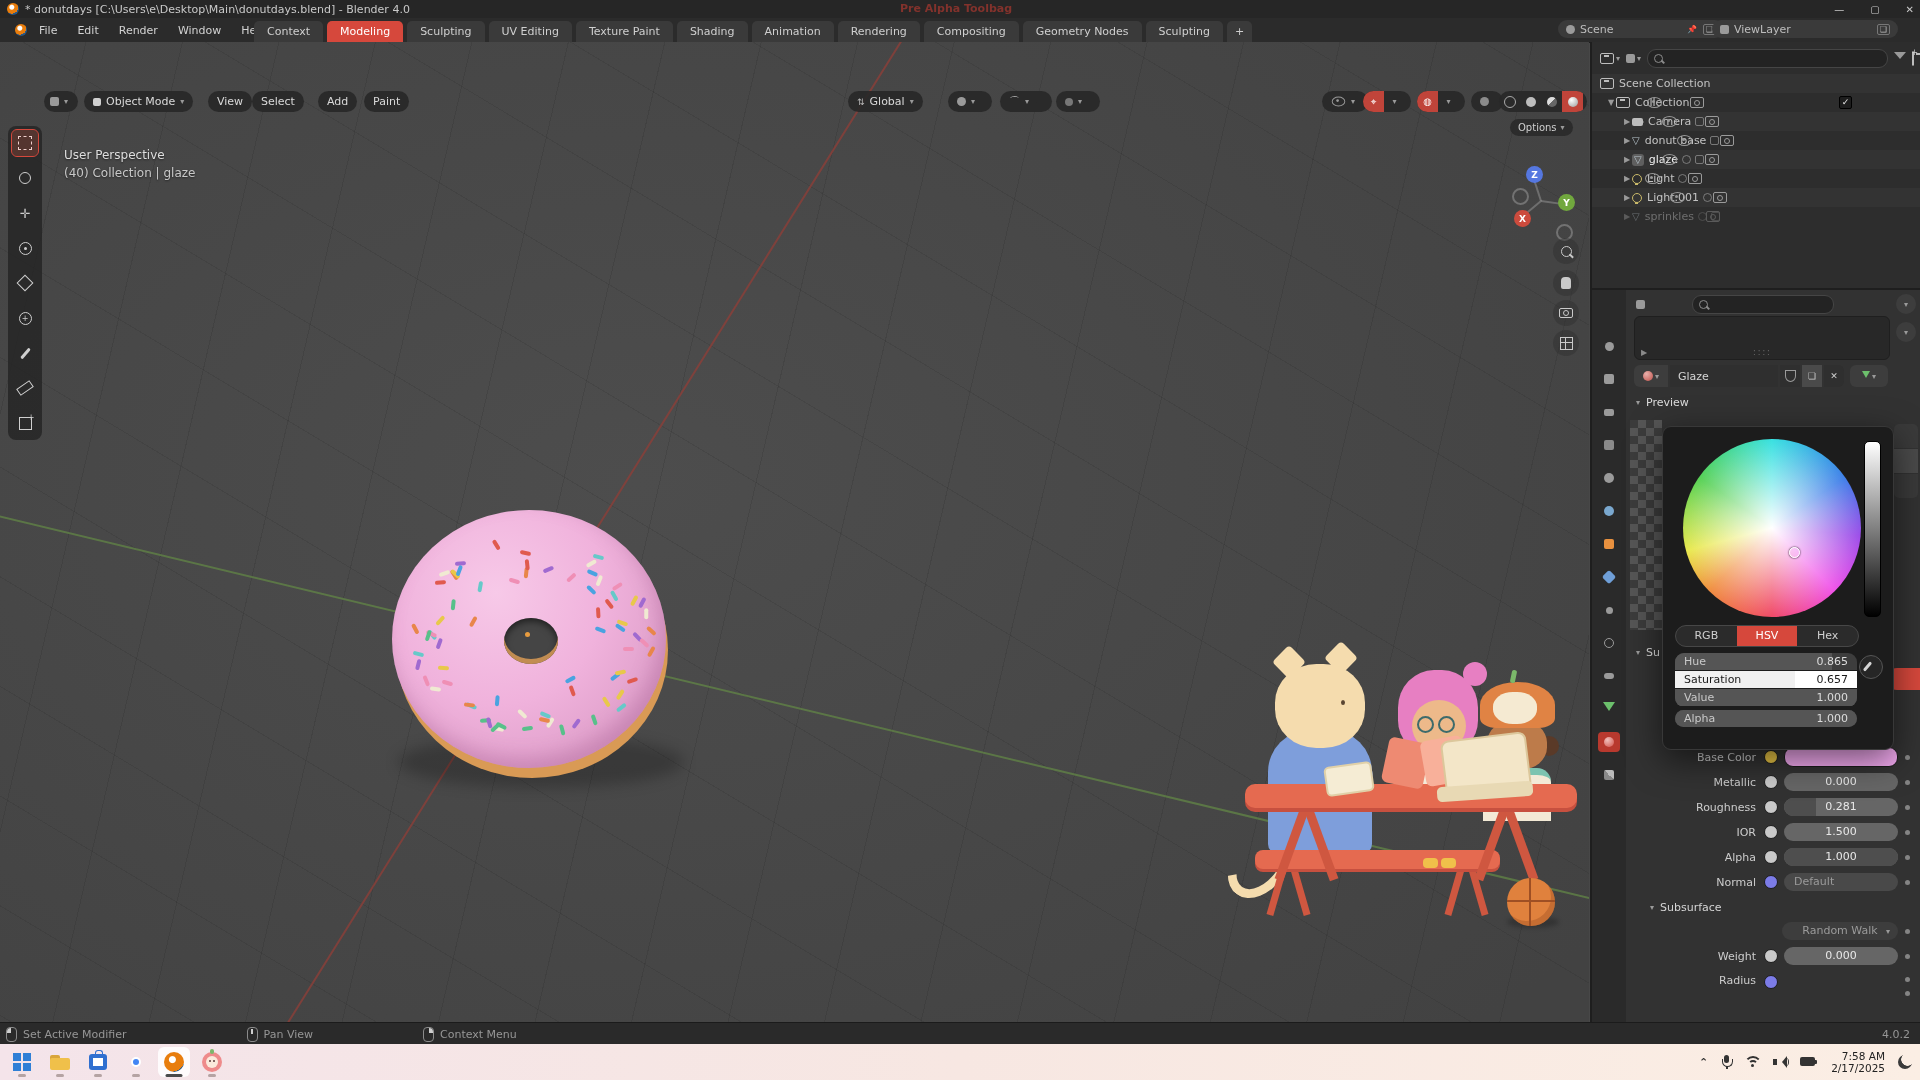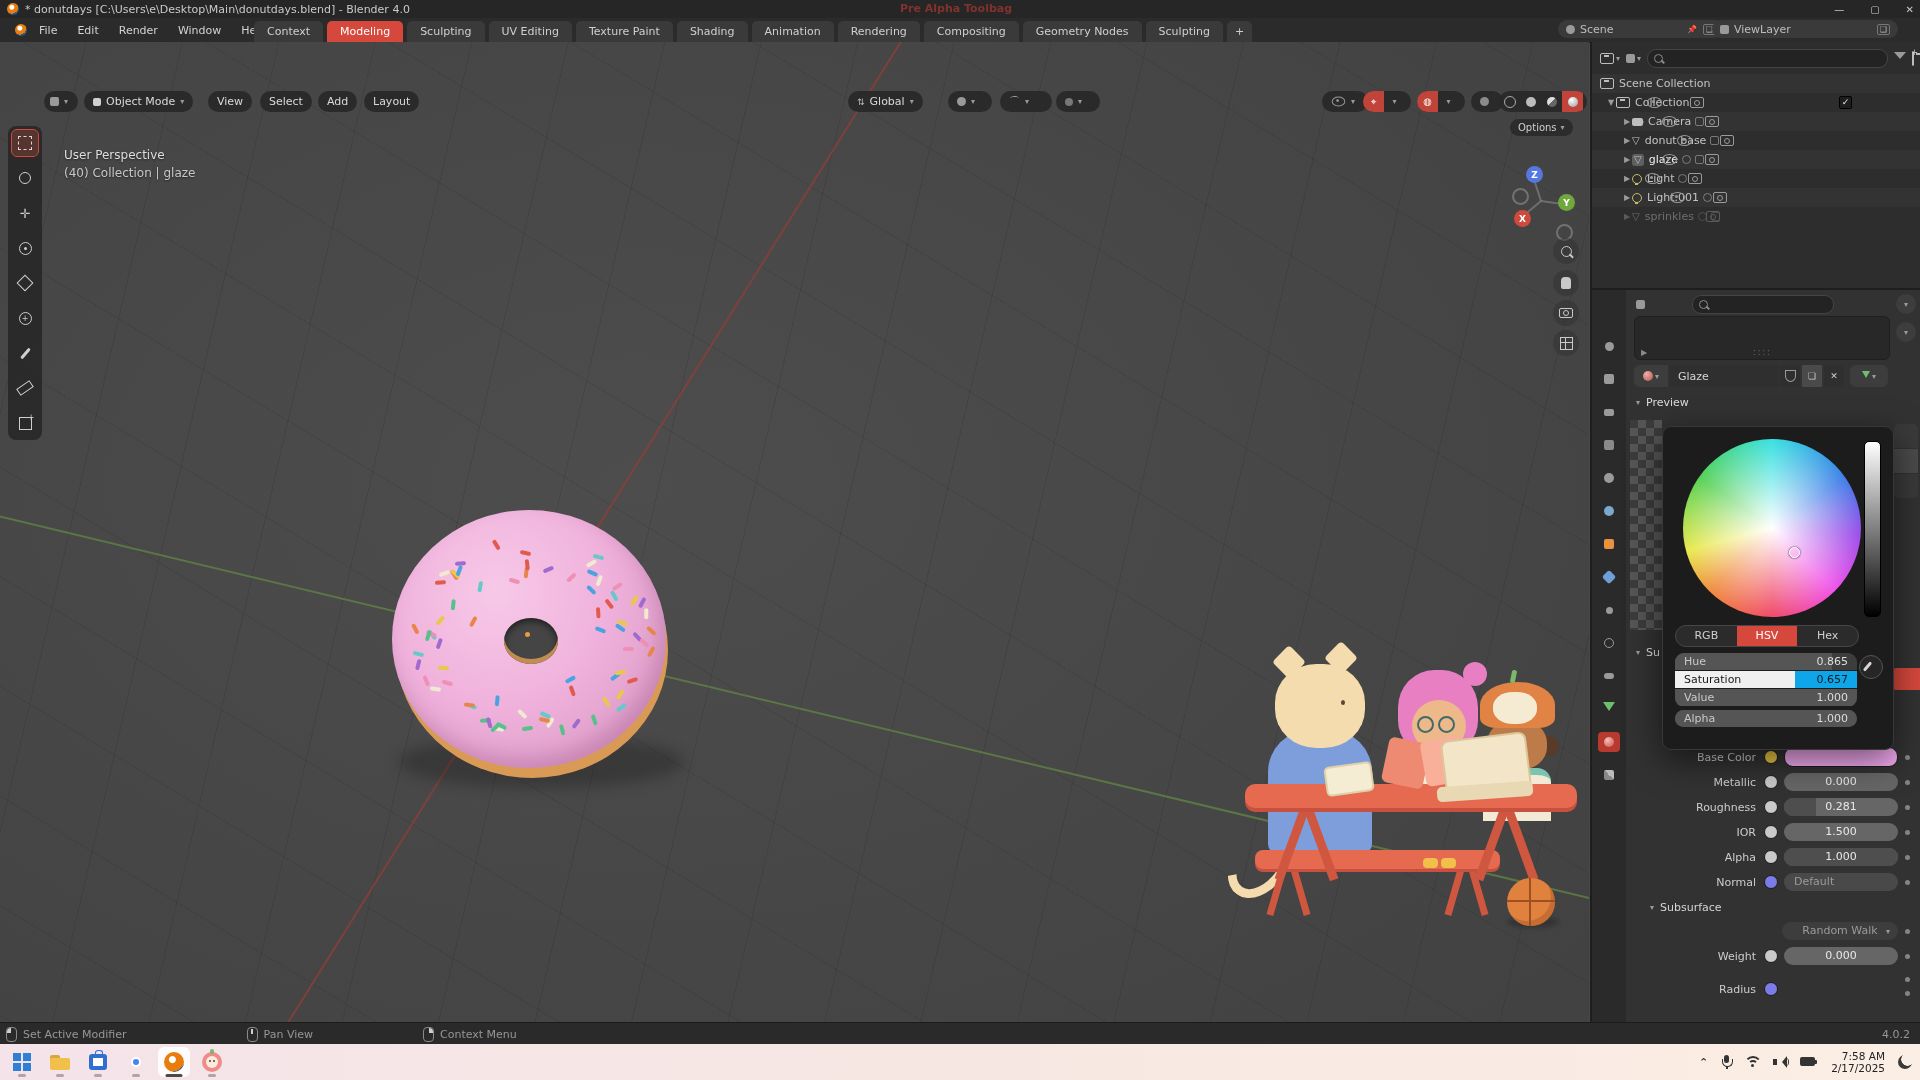--- a/index.html
+++ b/index.html
@@ -106,21 +106,21 @@
      conic-gradient(from 0deg,#35e0e0 0deg,#3b7de8 55deg,#9a4ae8 95deg,#f050e8 135deg,#f04664 180deg,#f08c3c 225deg,#e8e84a 255deg,#52d052 305deg,#35e0e0 360deg);}
   .wcursor{position:absolute;left:126px;top:120px;width:9px;height:9px;border:1.5px solid #fff;border-radius:50%;box-shadow:0 0 2px #000;}
   .vbar{position:absolute;right:12px;top:14px;width:15px;height:174px;border-radius:5px;background:linear-gradient(#ffffff,#000000);border:1px solid #000;}
   .ptabrow{position:absolute;left:12px;top:198px;width:182px;height:20px;display:flex;border:1px solid #474747;border-radius:11px;overflow:hidden;background:#2b2b2b;}
   .ptabbtn{flex:1;text-align:center;line-height:20px;color:#cfcfcf;}
   .ptabbtn.active{background:#d6483c;color:#fff;}
   .cslider{position:relative;height:17px;background:#3d3d3d;margin-bottom:1px;overflow:hidden;}
   .cslider .cfill{position:absolute;left:0;top:0;bottom:0;background:#555555;}
   .cslider .cl{position:absolute;left:9px;top:2px;color:#c9c9c9;}
   .cslider .cv{position:absolute;right:9px;top:2px;color:#dcdcdc;}
-  .cslider.hover{background:#0ea5e9;}
+  .cslider.hover{background:#ffffff;}
   .cslider.hover .cfill{background:#f0f0f0;}
   .cslider.hover .cl,.cslider.hover .cv{color:#191919;}
   .eyedrop{position:absolute;right:10px;top:228px;width:22px;height:22px;border-radius:50%;border:1px solid #555;background:#262626;}
   
   .statusbar{left:0;top:1022px;width:1920px;height:22px;background:#2a2a2a;border-top:1px solid #1b1b1b;display:flex;align-items:center;color:#969696;}
   .mouse{width:9px;height:13px;border:1px solid #8b8b8b;border-radius:4px;position:relative;margin:0 6px;}
   .mouse::after{content:'';position:absolute;background:#cfcfcf;}
   .mouse.l::after{left:0;top:0;width:4px;height:5px;border-radius:4px 0 0 0;}
   .mouse.m::after{left:3px;top:1px;width:2px;height:5px;}
   .mouse.r::after{right:0;top:0;width:4px;height:5px;border-radius:0 4px 0 0;}
@@ -278,28 +278,28 @@
       <span class="chev">▾</span>
     </div>
   <div class="hdrpill" style="left:84px">
     <span class="pt-sq" style="width:8px;height:8px;background:#d0d0d0"></span>
     <span>Object Mode</span>
       <span class="chev">▾</span>
   </div>
   <div class="hdrpill" style="left:208px">
       <span>View</span>
     </div>
-  <div class="hdrpill" style="left:260px">
+  <div class="hdrpill" style="left:252px">
       <span>Select</span>
     </div>
   <div class="hdrpill" style="left:318px">
       <span>Add</span>
     </div>
   <div class="hdrpill" style="left:364px">
-      <span>Layout</span>
+      <span>Paint</span>
     </div>
   <div class="hdrpill" style="left:848px">
     <span style="font-size:9px;color:#b9b9b9">⇅</span>
       <span>Global</span>
       <span class="chev">▾</span>
   </div>
   <div class="hdrpill" style="left:948px;width:26px">
       <span class="pt-ci" style="width:9px;height:9px"></span>
       <span class="chev">▾</span>
     </div>
@@ -726,21 +726,21 @@
       <span class="kdot"></span>
     </div>
     <div class="prow">
       <span class="plabel">Weight</span>
       <span class="socket" style="background:#c9c9c9"></span>
       <span class="pslider">
           <span class="pval">0.000</span>
         </span>
       <span class="kdot"></span>
     </div>
-    <div style="display:flex;align-items:flex-end">
+    <div style="display:flex;align-items:flex-start">
       <span class="plabel" style="margin-top:2px">Radius</span>
       <span class="socket" style="background:#7c7ce8;margin-top:3px"></span>
       <span style="flex:1;display:flex;flex-direction:column;gap:1px">
         <span class="pslider" style="border-radius:6px 6px 0 0"></span>
         <span class="pslider" style="border-radius:0"></span>
       </span>
       <span style="display:flex;flex-direction:column;gap:9px;margin-top:5px">
           <span class="kdot"></span>
           <span class="kdot"></span>
         </span>

